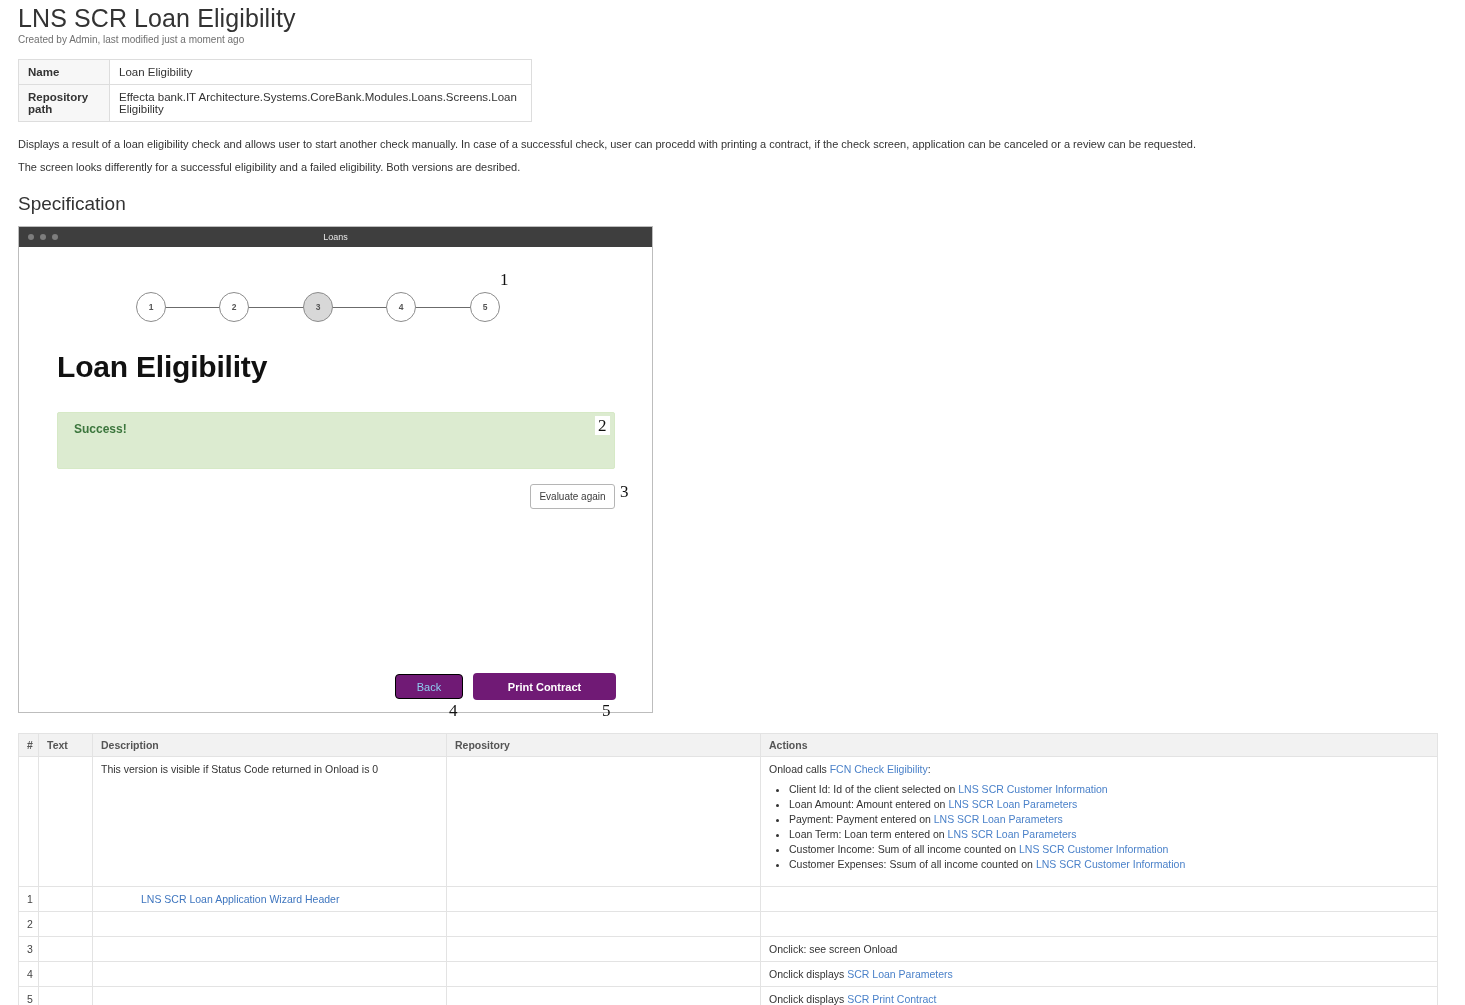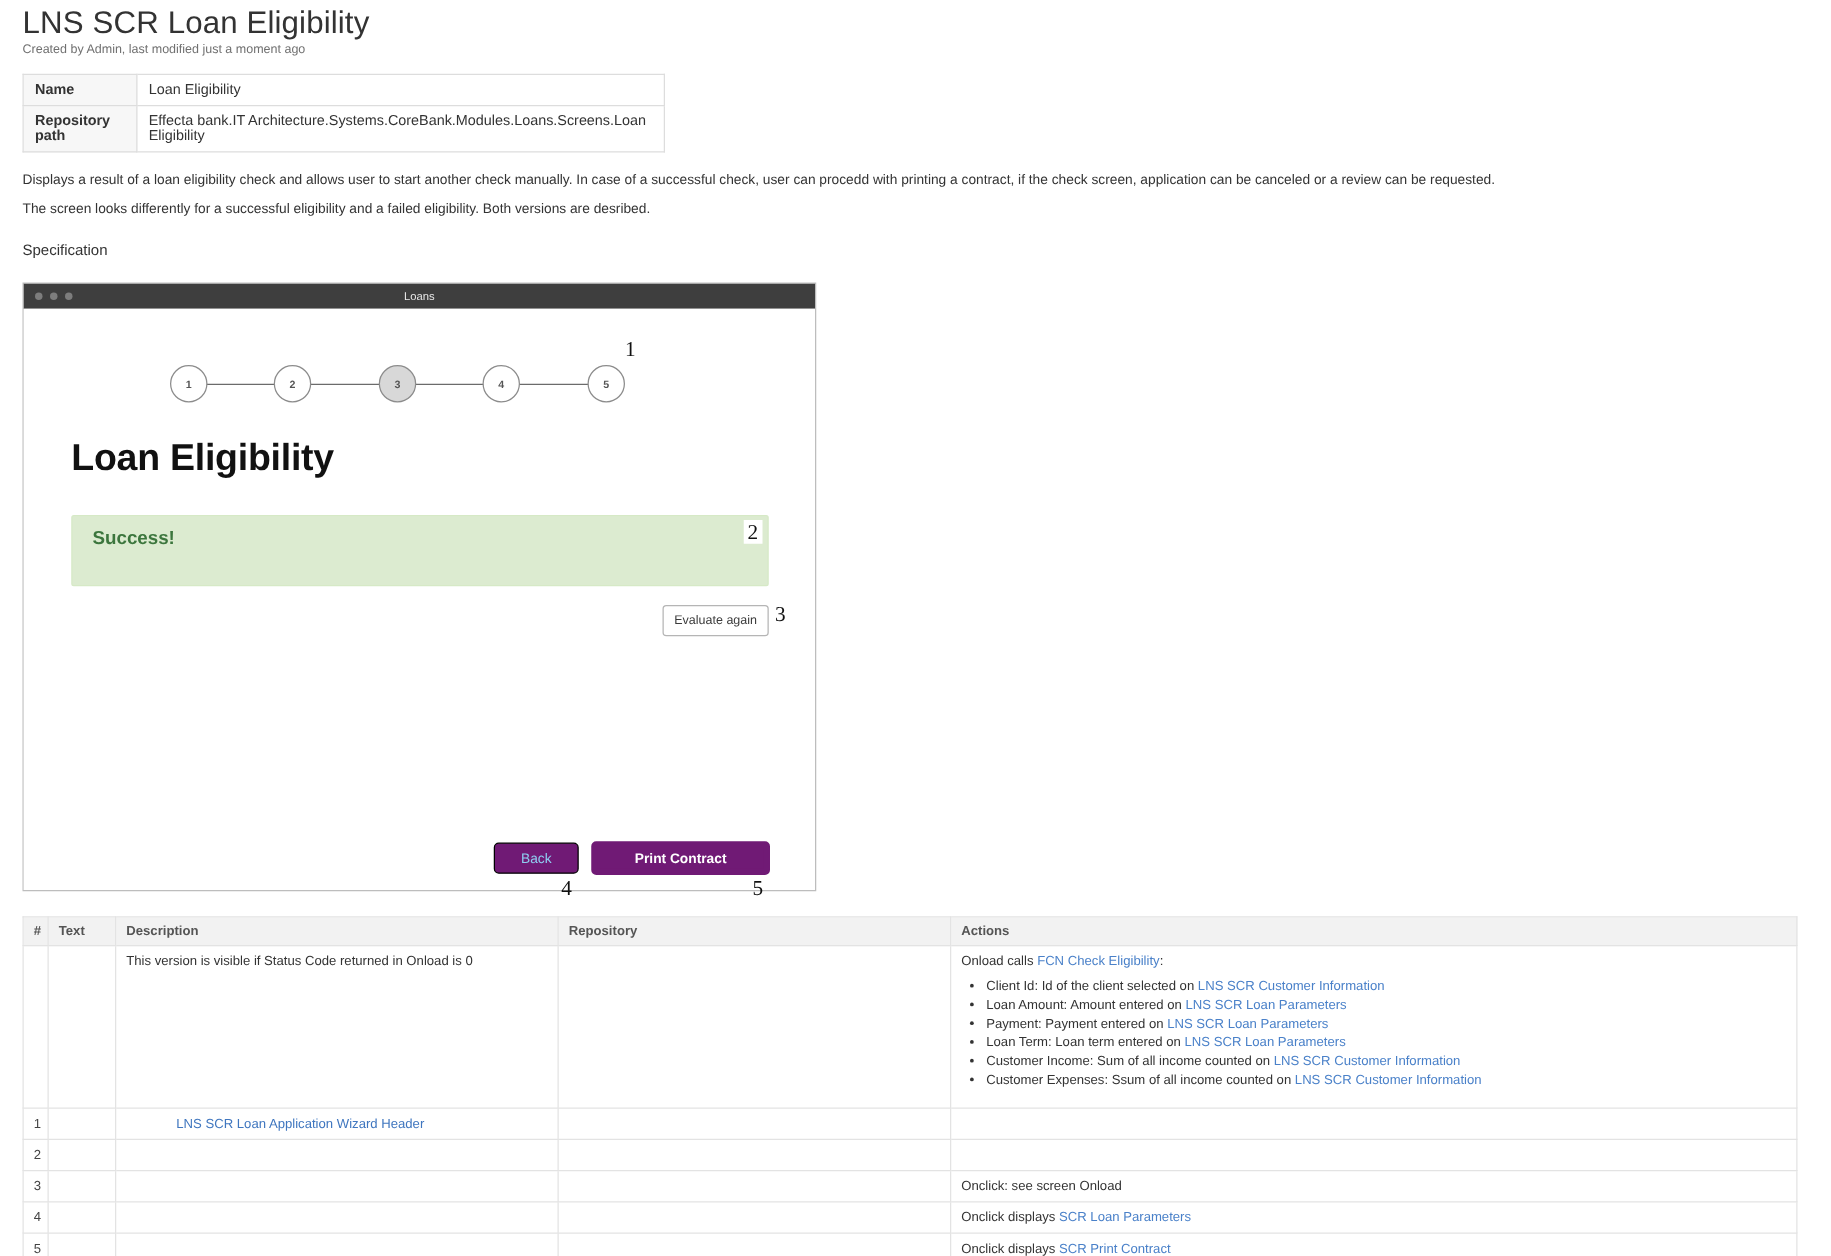--- a/index.html
+++ b/index.html
@@ -45,21 +45,21 @@
   
   .para {
     position: absolute; left: 18px;
     font-size: 11px; color: #333333; line-height: 14px;
   }
   .para.p1 { top: 137px; }
   .para.p2 { top: 160px; }
 
   .section-h {
     position: absolute; left: 18px; top: 193px;
-    font-size: 12px; font-weight: 400; color: #333333;
+    font-size: 19px; font-weight: 400; color: #333333;
   }
 
   
   .mock {
     position: absolute; left: 18px; top: 226px;
     width: 635px; height: 487px;
     border: 1px solid #bdbdbd;
     background: #ffffff;
   }
   .mock-titlebar {
@@ -98,21 +98,21 @@
     font-size: 30px; font-weight: bold; color: #111111;
     letter-spacing: -0.2px;
   }
 
   .alert-success {
     position: absolute; left: 38px; top: 165px;
     width: 558px; height: 57px;
     background: #dcebd0; border: 1px solid #d6e9c6; border-radius: 2px;
     padding: 9px 16px;
   }
-  .alert-title { font-size: 15px; font-weight: bold; color: #3c763d; margin-bottom: 6px; }
+  .alert-title { font-size: 12px; font-weight: bold; color: #3c763d; margin-bottom: 6px; }
   .alert-text  { font-size: 10.5px; color: #3c763d; }
 
   .btn-eval {
     position: absolute; left: 511px; top: 237px;
     width: 85px; height: 25px;
     background: #ffffff; border: 1px solid #b5b5b5; border-radius: 3px;
     font-size: 10px; color: #3b3b3b;
     display: flex; align-items: center; justify-content: center;
     font-family: "Liberation Sans", sans-serif;
   }

